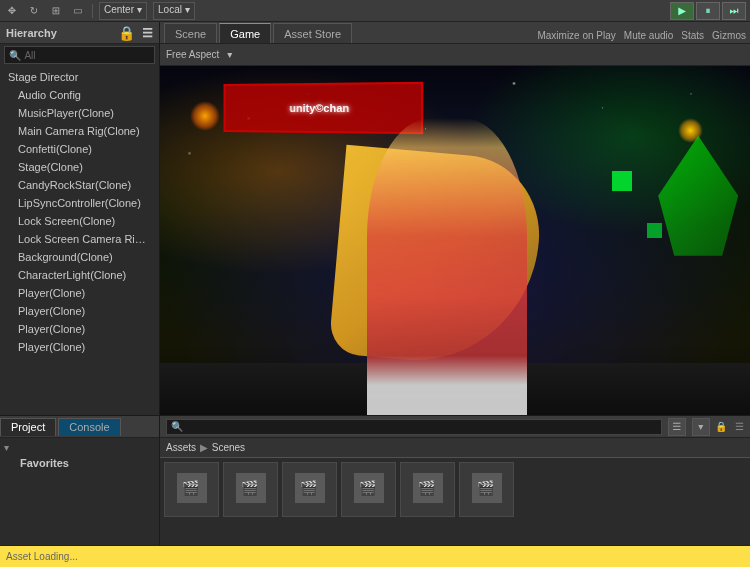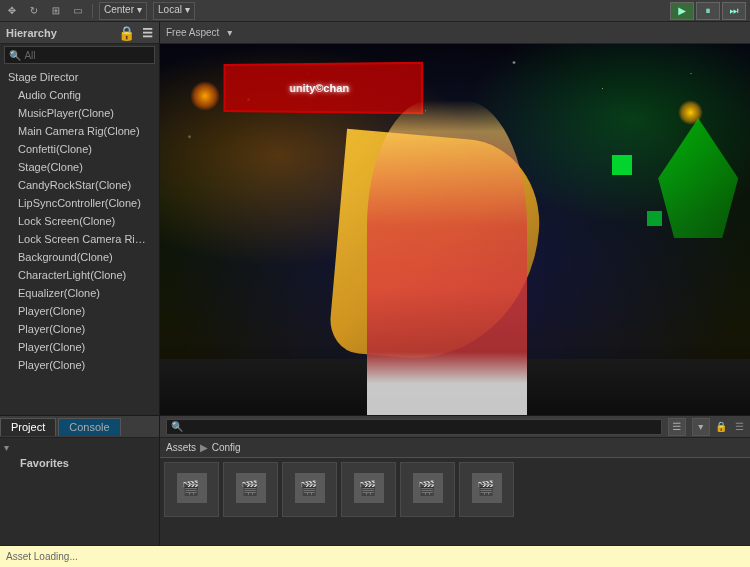--- a/index.html
+++ b/index.html
@@ -450,21 +450,21 @@
       margin-bottom: 3px;
       display: flex;
       align-items: center;
       justify-content: center;
       font-size: 14px;
     }
 
     
     #status-bar {
       height: 22px;
-      background: #fef9c3;
+      background: #fde047;
       border-top: 1px solid #222;
       display: flex;
       align-items: center;
       padding: 0 6px;
       font-size: 10px;
       color: #888;
       gap: 8px;
     }
 
     
@@ -514,29 +514,45 @@
         <div class="hierarchy-item indent1">MusicPlayer(Clone)</div>
         <div class="hierarchy-item indent1">Main Camera Rig(Clone)</div>
         <div class="hierarchy-item indent1">Confetti(Clone)</div>
         <div class="hierarchy-item indent1">Stage(Clone)</div>
         <div class="hierarchy-item indent1">CandyRockStar(Clone)</div>
         <div class="hierarchy-item indent1">LipSyncController(Clone)</div>
         <div class="hierarchy-item indent1">Lock Screen(Clone)</div>
         <div class="hierarchy-item indent1">Lock Screen Camera Rig(Clone)</div>
         <div class="hierarchy-item indent1">Background(Clone)</div>
         <div class="hierarchy-item indent1">CharacterLight(Clone)</div>
-        <div class="hierarchy-item indent1">Equalizer(Clone)</div>
         <div class="hierarchy-item indent1">Player(Clone)</div>
         <div class="hierarchy-item indent1">Player(Clone)</div>
         <div class="hierarchy-item indent1">Player(Clone)</div>
         <div class="hierarchy-item indent1">Player(Clone)</div>
       </div>
   </div>
 
   <div id="center-panel">
+    <div id="tabs-bar">
+      <div class="tab">
+        <span>Scene</span>
+      </div>
+      <div class="tab active">
+        <span>Game</span>
+      </div>
+      <div class="tab">
+        <span>Asset Store</span>
+      </div>
+      <div class="tab-options">
+        <span>Maximize on Play</span>
+        <span>Mute audio</span>
+        <span>Stats</span>
+        <span>Gizmos</span>
+      </div>
+    </div>
     <div id="game-toolbar">
       <span style="cursor:pointer;">Free Aspect</span>
       <span>▾</span>
     </div>
     <div id="game-view">
       <div id="game-canvas">
         <div class="scene-bg"></div>
         <div class="scene-particles"></div>
         <div class="scene-banner">
           <span class="unity-chan-logo">unity©chan</span>
@@ -578,21 +594,21 @@
       <div class="bottom-icon-btn">☰</div>
       <div class="bottom-icon-btn">▾</div>
       <div style="margin-left:auto;font-size:10px;color:#888;">
         <span style="cursor:pointer;">🔒</span>
         <span style="cursor:pointer;margin-left:4px;">☰</span>
       </div>
     </div>
     <div id="assets-path">
       <span style="cursor:pointer;color:#ccc;">Assets</span>
       <span>▶</span>
-      <span style="cursor:pointer;color:#ccc;">Config</span>
+      <span style="cursor:pointer;color:#ccc;">Scenes</span>
     </div>
     <div id="assets-grid">
     <div class="asset-item">
           <div class="asset-icon">🎬</div>
         </div>
         <div class="asset-item">
           <div class="asset-icon">🎬</div>
         </div>
         <div class="asset-item">
           <div class="asset-icon">🎬</div>

